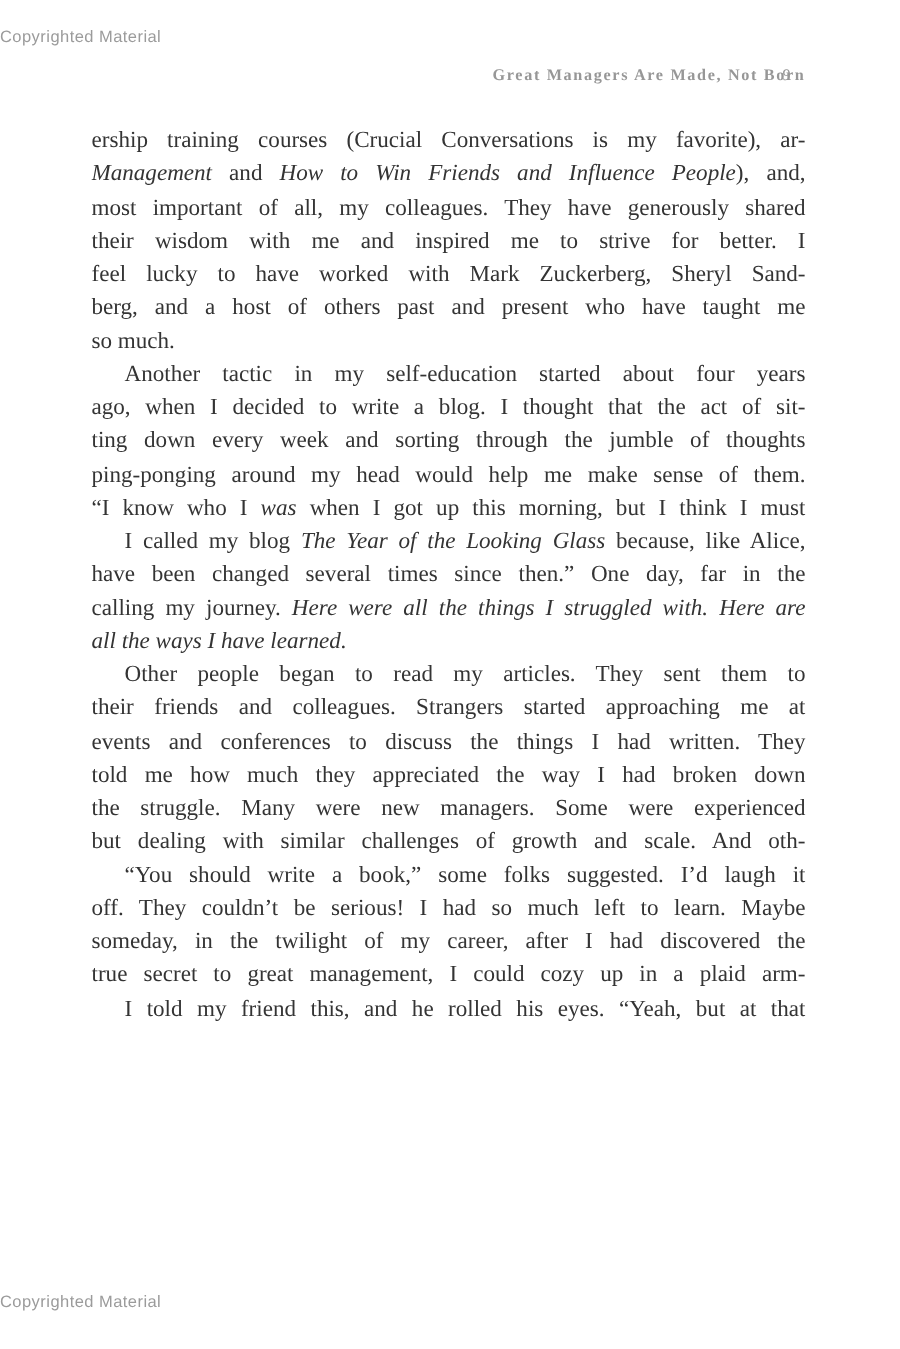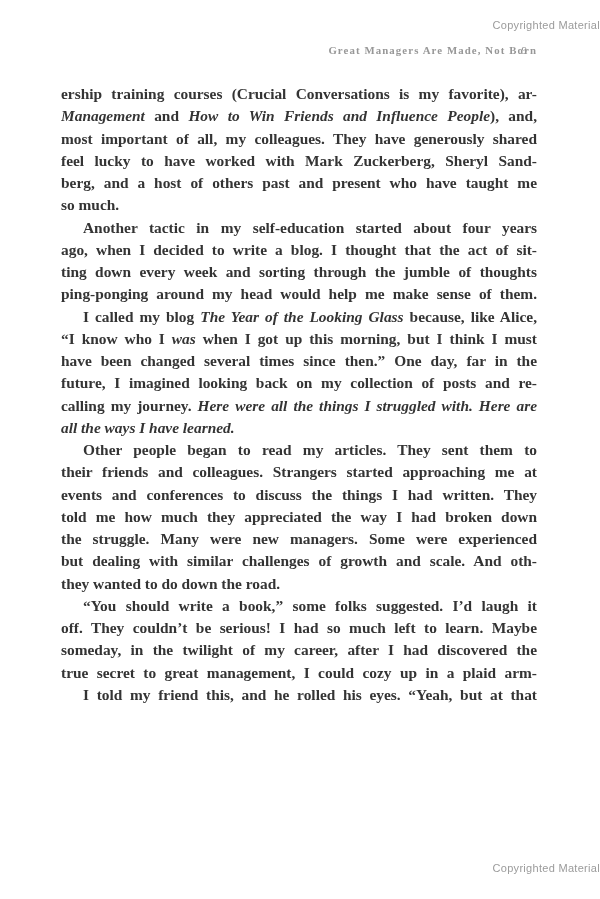--- a/index.html
+++ b/index.html
@@ -11,21 +11,21 @@
     height: 899px;
     background: var(--page-bg, #ffffff);
     overflow: hidden;
     font-family: "Liberation Serif", "DejaVu Serif", serif;
   }
 
   .notice {
     position: absolute;
     left: 0;
     width: 100%;
-    text-align: right;
+    text-align: left;
     font-family: "Liberation Sans", "DejaVu Sans", sans-serif;
     font-size: 11px;
     font-weight: 400;
     letter-spacing: 0.3px;
     color: var(--notice-text, #9b9b9b);
   }
   .notice-top { top: 19px; }
   .notice-bottom { top: 862px; }
 
   .running-header {
@@ -48,21 +48,20 @@
     font-weight: 400;
   }
 
   .body-text {
     position: absolute;
     top: 83px;
     left: 61px;
     width: 476px;
     font-size: 15.4px;
     color: var(--body-text, #343434);
-    font-weight: bold;
   }
   .line {
     line-height: 22.25px;
     height: 22.25px;
     overflow: hidden;
     text-align: justify;
     text-align-last: justify;
   }
   .line.end { text-align-last: left; }
   .line.indent { text-indent: 22px; }
@@ -77,40 +76,39 @@
 
   <div class="running-header">
     <span>Great Managers Are Made, Not Born</span>
     <span class="folio">9</span>
   </div>
 
   <div class="body-text">
       <div class="line"><span>ership training courses (Crucial Conversations is my favorite), ar-</span></div>
       <div class="line"><em>Management</em><span> and </span><em>How to Win Friends and Influence People</em><span>), and,</span></div>
       <div class="line"><span>most important of all, my colleagues. They have generously shared</span></div>
+      <div class="line"><span>their wisdom with me and inspired me to strive for better. I</span></div>
       <div class="line"><span>feel lucky to have worked with Mark Zuckerberg, Sheryl Sand-</span></div>
       <div class="line"><span>berg, and a host of others past and present who have taught me</span></div>
       <div class="line end"><span>so much.</span></div>
       <div class="line indent"><span>Another tactic in my self-education started about four years</span></div>
       <div class="line"><span>ago, when I decided to write a blog. I thought that the act of sit-</span></div>
       <div class="line"><span>ting down every week and sorting through the jumble of thoughts</span></div>
       <div class="line"><span>ping-ponging around my head would help me make sense of them.</span></div>
+      <div class="line"><span>“I know who I </span><em>was</em><span> when I got up this morning, but I think I must</span></div>
       <div class="line indent"><span>I called my blog </span><em>The Year of the Looking Glass</em><span> because, like Alice,</span></div>
-      <div class="line"><span>“I know who I </span><em>was</em><span> when I got up this morning, but I think I must</span></div>
       <div class="line"><span>have been changed several times since then.” One day, far in the</span></div>
-      <div class="line"><span>future, I imagined looking back on my collection of posts and re-</span></div>
       <div class="line"><span>calling my journey. </span><em>Here were all the things I struggled with. Here are</em></div>
       <div class="line end"><em>all the ways I have learned.</em></div>
       <div class="line indent"><span>Other people began to read my articles. They sent them to</span></div>
       <div class="line"><span>their friends and colleagues. Strangers started approaching me at</span></div>
       <div class="line"><span>events and conferences to discuss the things I had written. They</span></div>
       <div class="line"><span>told me how much they appreciated the way I had broken down</span></div>
       <div class="line"><span>the struggle. Many were new managers. Some were experienced</span></div>
       <div class="line"><span>but dealing with similar challenges of growth and scale. And oth-</span></div>
-      <div class="line end"><span>they wanted to do down the road.</span></div>
       <div class="line indent"><span>“You should write a book,” some folks suggested. I’d laugh it</span></div>
       <div class="line"><span>off. They couldn’t be serious! I had so much left to learn. Maybe</span></div>
       <div class="line"><span>someday, in the twilight of my career, after I had discovered the</span></div>
       <div class="line"><span>true secret to great management, I could cozy up in a plaid arm-</span></div>
       <div class="line indent"><span>I told my friend this, and he rolled his eyes. “Yeah, but at that</span></div>
     </div>
 
   <div class="notice notice-bottom">Copyrighted Material</div>
 
 </div>

